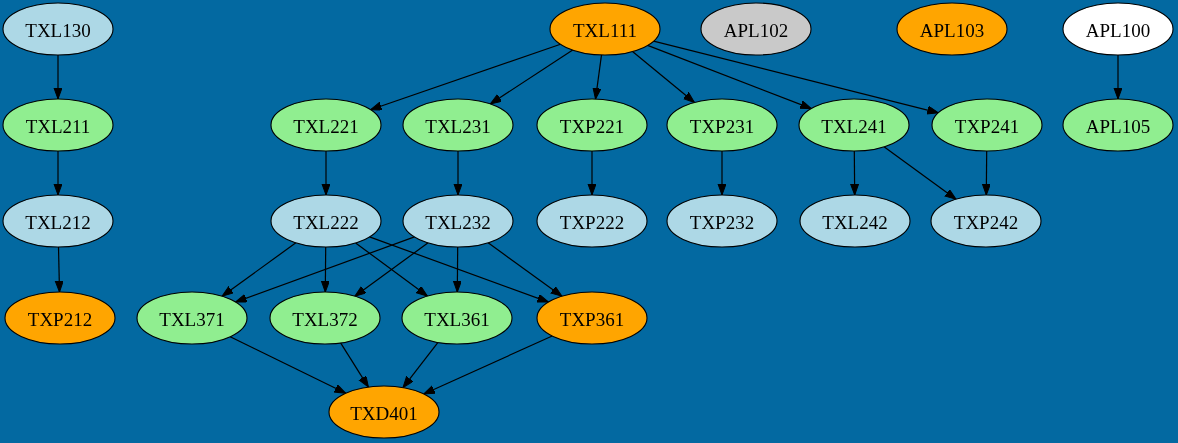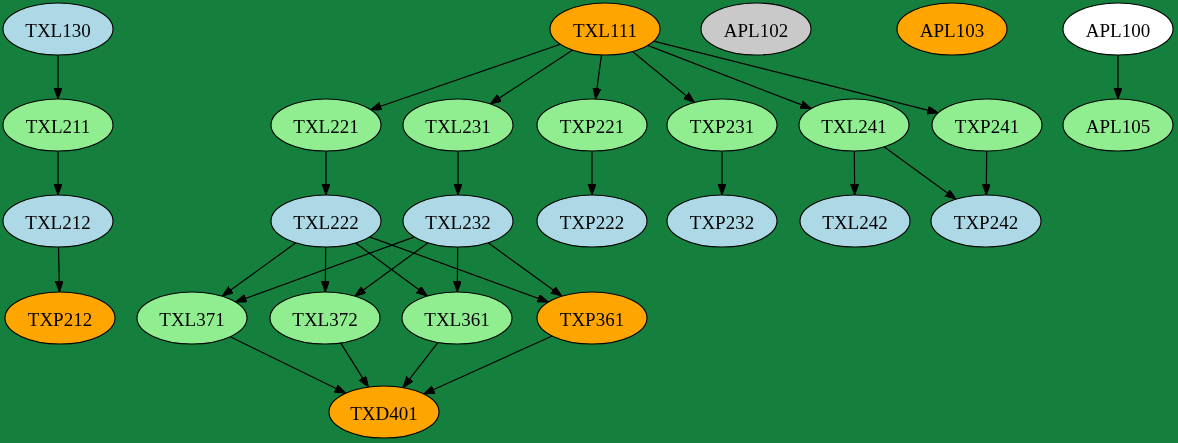--- a/index.html
+++ b/index.html
@@ -8,21 +8,21 @@
     background: #ffffff;
     width: 1178px;
     height: 443px;
     overflow: hidden;
     font-family: "Liberation Serif", "DejaVu Serif", serif;
   }
   #canvas {
     position: relative;
     width: 1178px;
     height: 443px;
-    background: #15803d;
+    background: #0369a1;
   }
   svg text {
     font-family: "Liberation Serif", "DejaVu Serif", serif;
     font-size: 19px;
     fill: #000000;
     pointer-events: none;
   }
   svg ellipse {
     stroke-width: 1.1px;
   }

